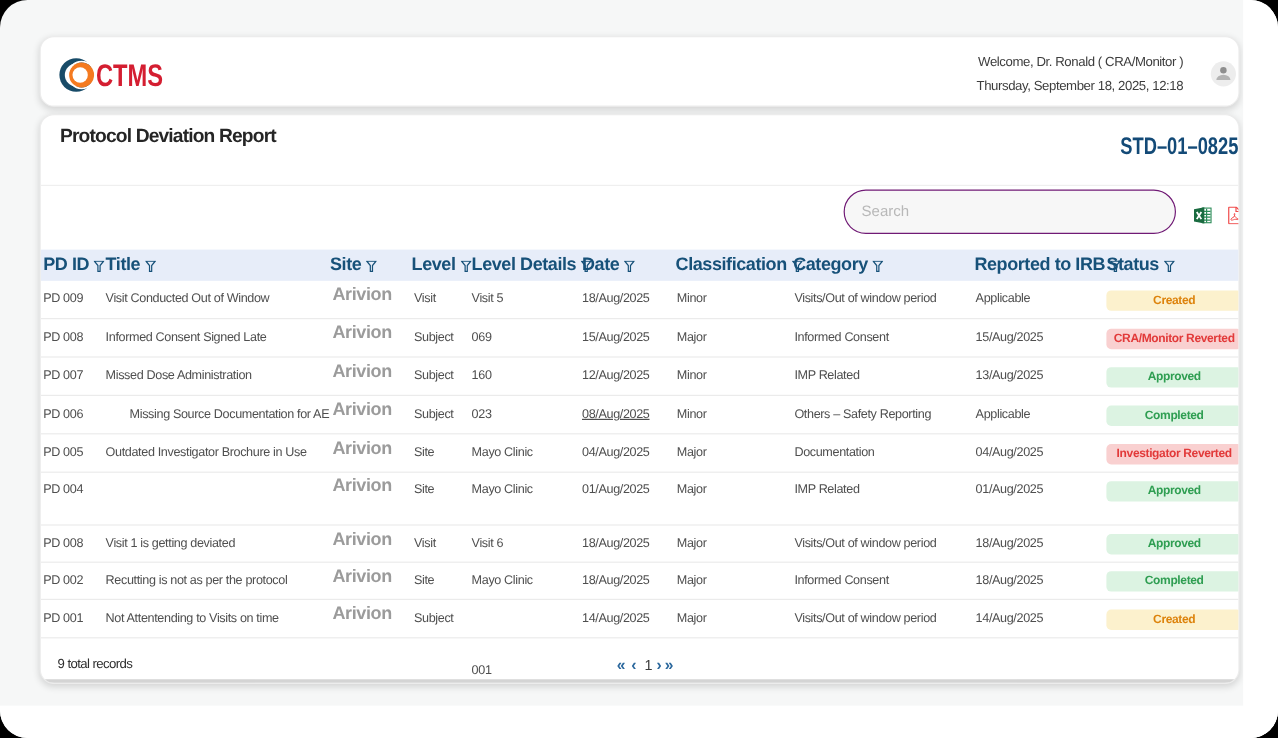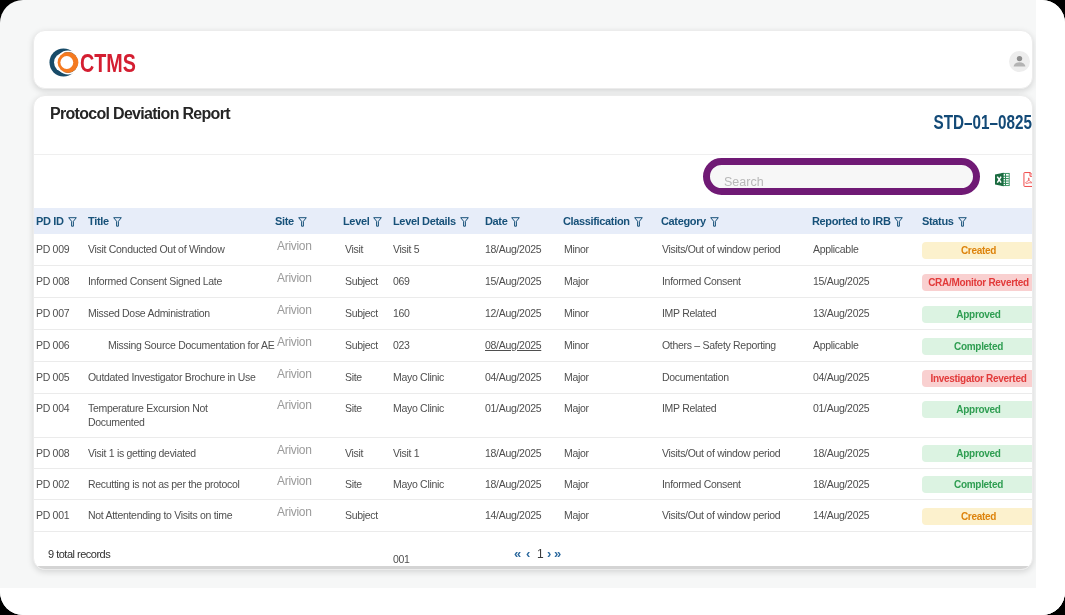--- a/index.html
+++ b/index.html
@@ -18,29 +18,29 @@
   .avatar { position:absolute; left:975px; top:20px; width:21px; height:21px;
             border-radius:50%; background:#ededed; }
   .ttl { position:absolute; left:16px; top:9px; font-size:16px; font-weight:700; color:#252525; letter-spacing:-0.7px;}
   .bc { position:absolute; left:13px; top:29px; font-size:11px; letter-spacing:-0.5px; color:#6b6b6b; }
   .bc a { color:#2e6fd4; text-decoration:underline; }
   .bc .cur { color:#4b4b4b; }
   .bc .sep { margin:0 6px; color:#777; }
   .std { position:absolute; right:0px; top:13.5px; font-size:20px; line-height:24px; font-weight:700; color:#134a77; transform:scaleX(0.763); transform-origin:100% 50%; }
   .hr1 { position:absolute; left:0; top:58px; width:1000px; height:1px; background:#efefef; }
   .search { position:absolute; left:669px; top:62px; width:277px; height:37px;
-            border-radius:19px; background:#f7f7f7; border:7px solid #701a75;
+            border-radius:19px; background:#f7f7f7; border:1px solid #701a75;
             color:#b8b8b8; font-size:12.5px; line-height:35px; padding-left:14px; }
   
   .thead { position:absolute; left:0; top:112px; width:1000px; height:26px; background:#e7edf9; }
-  .th { position:absolute; top:0; height:36px; line-height:26px; font-size:11px; letter-spacing:-0.35px; font-weight:700; color:#175179; white-space:nowrap; }
+  .th { position:absolute; top:0; height:36px; line-height:26px; font-size:15px; letter-spacing:-0.35px; font-weight:700; color:#175179; white-space:nowrap; }
   .th svg { vertical-align:-1.5px; margin-left:4px; }
   .row { position:absolute; left:0; width:1000px; border-bottom:1px solid #ebebeb; }
   .c { position:absolute; font-size:10.5px; letter-spacing:-0.3px; color:#4f4f4f; white-space:nowrap; }
-  .site { color:#9b9b9b; font-size:12px; }
+  .site { color:#9b9b9b; font-size:15px;font-weight:bold; }
   .chip { position:absolute; left:888px; width:113px; height:17px; border-radius:4px;
           text-align:center; font-size:10px; letter-spacing:-0.3px; font-weight:700; line-height:17px; white-space:nowrap; }
   .y  { background:#fcf1cd; color:#dd830c; }
   .r  { background:#f9d0d0; color:#e23a3a; }
   .g  { background:#dcf3e2; color:#2f9e52; }
   .totrec { position:absolute; left:14px; top:452px; font-size:11px; letter-spacing:-0.5px; color:#2e2e2e; }
   .pg { position:absolute; top:450px; font-size:13px; font-weight:700; color:#2b689d; }
   .pg1 { position:absolute; top:450.5px; font-size:12px; color:#3a3a3a; }
   .sbar { position:absolute; left:1px; top:470px; width:996px; height:5px; background:#d4d4d4; border-radius:3px; }
   .copy { position:absolute; left:10px; top:4.5px; width:1000px; text-align:center; font-size:11px; letter-spacing:-0.15px; color:#4a4a4a; }
@@ -54,20 +54,21 @@
     <svg class="abs" style="left:15px; top:15px;" width="130" height="34" viewBox="0 0 130 34">
       <circle cx="14.5" cy="16.5" r="14" fill="#184b68"></circle>
       <circle cx="14.5" cy="16.5" r="9.5" fill="#fff"></circle>
       <circle cx="19" cy="16.5" r="11.15" fill="none" stroke="#fff" stroke-width="1.5"></circle>
       <circle cx="19" cy="16.5" r="10.4" fill="#f47a20"></circle>
       <circle cx="17.8" cy="16.5" r="6.4" fill="#fff"></circle>
       <g transform="translate(31,26) scale(0.76,1)">
           <text x="0" y="0" font-family="Liberation Sans, sans-serif" font-size="26" font-weight="bold" fill="#d41e31">CTMS</text>
         </g>
     </svg>
+    <div class="welc">Welcome, Dr. Ronald ( CRA/Monitor )<br>Thursday, September 18, 2025, 12:18</div>
     <div class="avatar">
       <svg width="21" height="21" viewBox="0 0 21 21">
         <circle cx="10.5" cy="7.6" r="2.7" fill="#8e8e8e"></circle>
         <path d="M4.6 15.6 a5.9 4.4 0 0 1 11.8 0 z" fill="#b3b3b3"></path>
       </svg>
     </div>
   </div>
 
   <div class="card main">
     <div class="ttl">Protocol Deviation Report</div>
@@ -174,36 +175,35 @@
           <div class="c" style="left:311px; top:8px; line-height:14px;">Site</div>
           <div class="c" style="left:359px; top:8px; line-height:14px;">Mayo Clinic</div>
           <div class="c" style="left:451px; top:8px; line-height:14px;">04/Aug/2025</div>
           <div class="c" style="left:530px; top:8px; line-height:14px;">Major</div>
           <div class="c" style="left:628px; top:8px; line-height:14px;">Documentation</div>
           <div class="c" style="left:779px; top:8px; line-height:14px;">04/Aug/2025</div>
           <div class="chip r" style="top:7.5px">Investigator Reverted</div>
         </div>
         <div class="row" style="top:298px;height:44px">
           <div class="c" style="left:2px; top:7px; line-height:14px;">PD 004</div>
-          <div class="c" style="left:54px; top:7px; line-height:14px;">Temperature Excursion Not<br>Documented</div>
           <div class="c site" style="left:243px; top:4px; line-height:14px;">Arivion</div>
           <div class="c" style="left:311px; top:7px; line-height:14px;">Site</div>
           <div class="c" style="left:359px; top:7px; line-height:14px;">Mayo Clinic</div>
           <div class="c" style="left:451px; top:7px; line-height:14px;">01/Aug/2025</div>
           <div class="c" style="left:530px; top:7px; line-height:14px;">Major</div>
           <div class="c" style="left:628px; top:7px; line-height:14px;">IMP Related</div>
           <div class="c" style="left:779px; top:7px; line-height:14px;">01/Aug/2025</div>
           <div class="chip g" style="top:6.5px">Approved</div>
         </div>
         <div class="row" style="top:342px;height:31px">
           <div class="c" style="left:2px; top:7.5px; line-height:14px;">PD 008</div>
           <div class="c" style="left:54px; top:7.5px; line-height:14px;">Visit 1 is getting deviated</div>
           <div class="c site" style="left:243px; top:4.5px; line-height:14px;">Arivion</div>
           <div class="c" style="left:311px; top:7.5px; line-height:14px;">Visit</div>
-          <div class="c" style="left:359px; top:7.5px; line-height:14px;">Visit 1</div>
+          <div class="c" style="left:359px; top:7.5px; line-height:14px;">Visit 6</div>
           <div class="c" style="left:451px; top:7.5px; line-height:14px;">18/Aug/2025</div>
           <div class="c" style="left:530px; top:7.5px; line-height:14px;">Major</div>
           <div class="c" style="left:628px; top:7.5px; line-height:14px;">Visits/Out of window period</div>
           <div class="c" style="left:779px; top:7.5px; line-height:14px;">18/Aug/2025</div>
           <div class="chip g" style="top:7px">Approved</div>
         </div>
         <div class="row" style="top:373px;height:31px">
           <div class="c" style="left:2px; top:7.5px; line-height:14px;">PD 002</div>
           <div class="c" style="left:54px; top:7.5px; line-height:14px;">Recutting is not as per the protocol</div>
           <div class="c site" style="left:243px; top:4.5px; line-height:14px;">Arivion</div>

